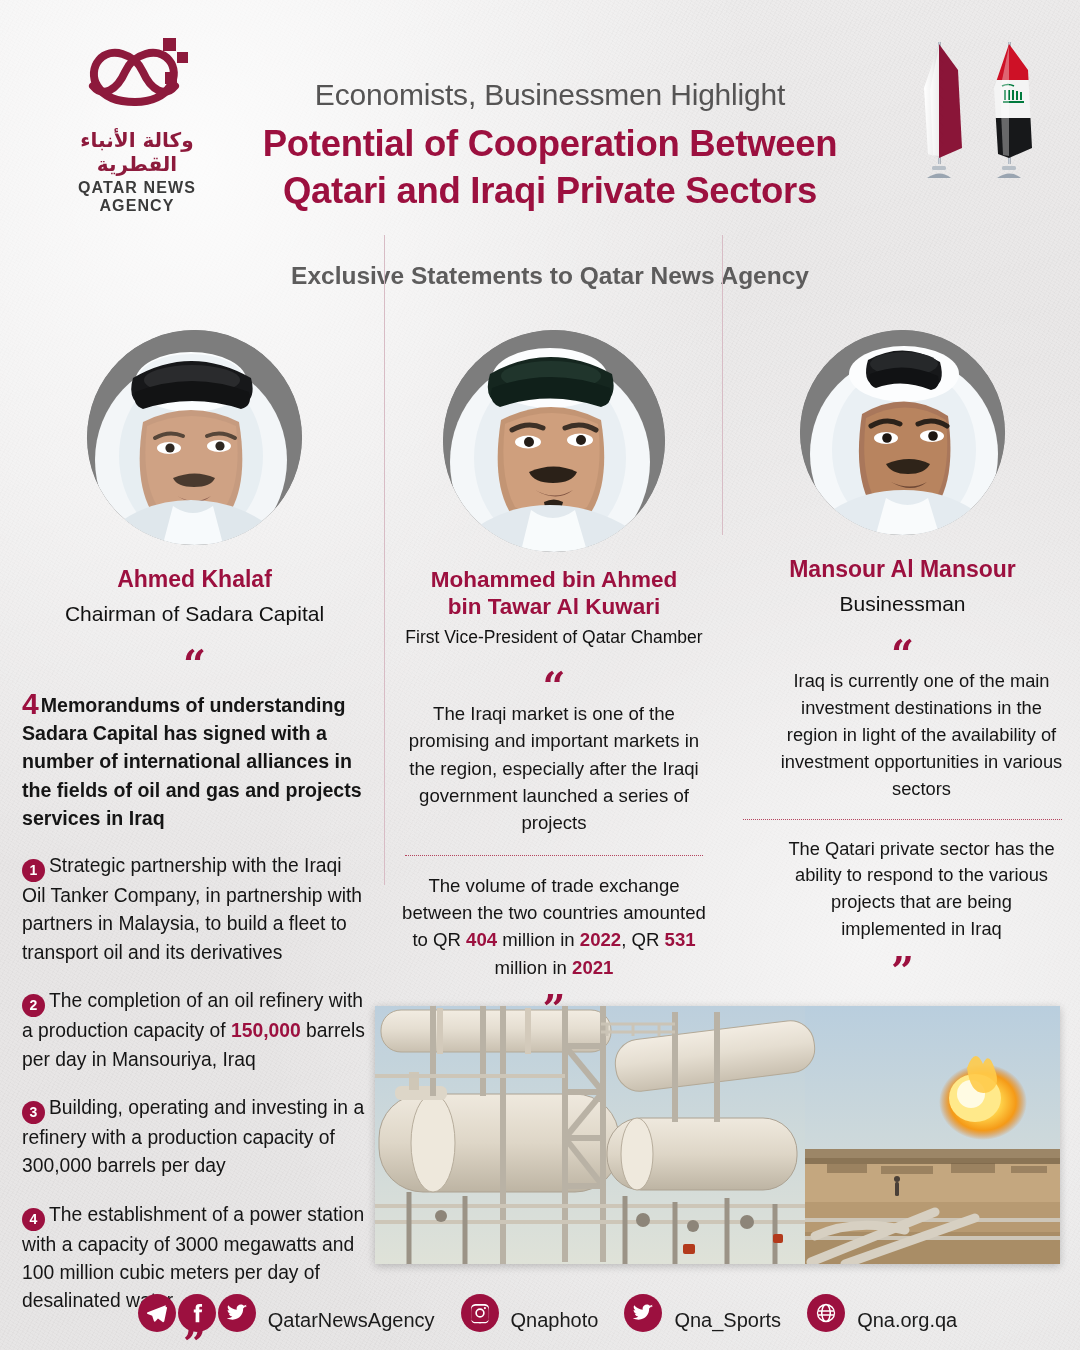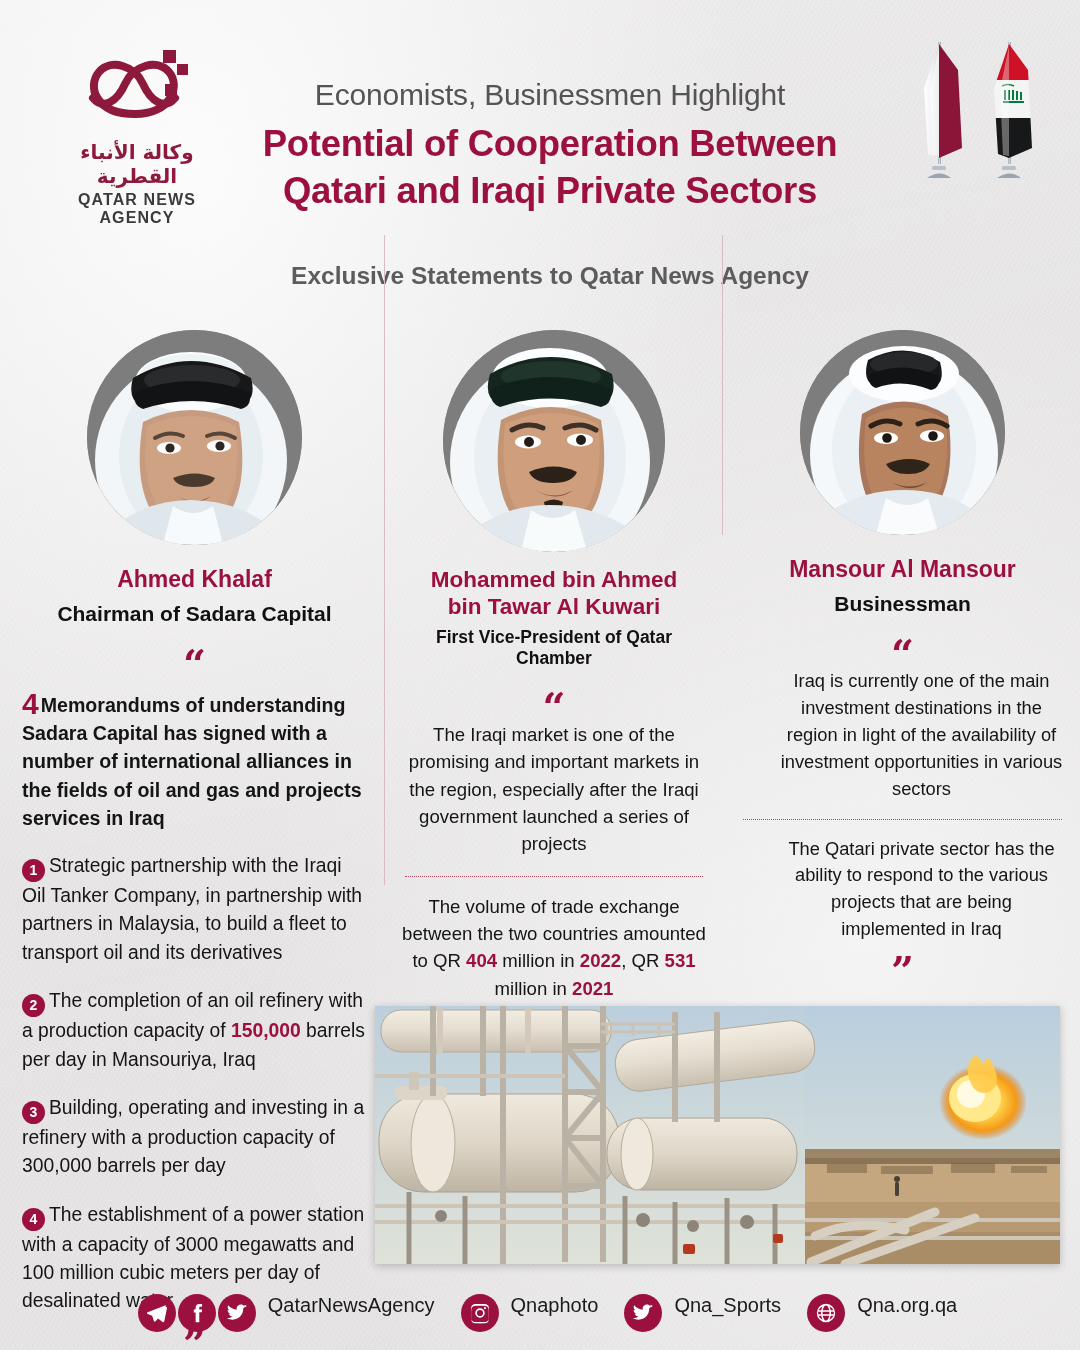--- a/index.html
+++ b/index.html
@@ -21,21 +21,21 @@
       radial-gradient(ellipse at 18% 12%, rgba(255,255,255,0.85) 0%, rgba(255,255,255,0) 45%),
       radial-gradient(ellipse at 80% 70%, rgba(255,255,255,0.6) 0%, rgba(255,255,255,0) 50%),
       repeating-linear-gradient(31deg, rgba(0,0,0,0.016) 0px, rgba(0,0,0,0.016) 1px, rgba(255,255,255,0.02) 1px, rgba(255,255,255,0.02) 3px),
       repeating-linear-gradient(117deg, rgba(0,0,0,0.015) 0px, rgba(0,0,0,0.015) 1px, rgba(255,255,255,0.02) 1px, rgba(255,255,255,0.02) 4px),
       linear-gradient(160deg, #efeeee 0%, #e8e6e6 50%, #e6e4e4 100%);
   }
 
   
   .logo-block {
     position: absolute;
-    left: 42px; top: 40px;
+    left: 42px; top: 28px;
     width: 190px;
     text-align: center;
   }
   .logo-mark { width: 120px; height: 96px; margin: 0 auto; display:block; }
   .logo-ar {
     font-family: "DejaVu Sans", sans-serif;
     font-size: 20px; font-weight: bold;
     color: #8d1a3c; letter-spacing: 0px;
     margin-top: 4px; direction: rtl;
   }
@@ -89,21 +89,21 @@
   .portrait.p3 { width: 205px; height: 205px; }
 
   .person-name {
     text-align: center; color: #9c103f;
     font-weight: bold; font-size: 23px;
     line-height: 1.22; margin-top: 20px;
   }
   .person-name.two-line { font-size: 22.5px; margin-top: 14px; }
   .person-role {
     text-align: center; color: #111;
-    font-weight: bold; font-size: 21px;
+    font-weight: normal; font-size: 21px;
     margin-top: 9px;
   }
   .person-role.small { font-size: 17.5px; margin-top: 6px; }
 
   .qmark {
     text-align: center; color: #9c103f;
     font-size: 40px; font-weight: bold;
     font-family: "DejaVu Serif", serif;
     line-height: 0.6; height: 26px;
   }
@@ -146,21 +146,21 @@
     width: 685px; height: 258px;
     overflow: hidden;
     box-shadow: 0 2px 8px rgba(0,0,0,0.22);
     background: #b9ae9d;
   }
 
   
   .footer {
     position: absolute;
     left: 15px; right: 0; bottom: 18px;
-    display: flex; align-items: flex-start; justify-content: center;
+    display: flex; align-items: flex-end; justify-content: center;
   }
   .sicon {
     width: 38px; height: 38px; border-radius: 50%;
     background: #9c103f; display: inline-flex;
     align-items: center; justify-content: center;
     margin-right: 2px;
   }
   .sicon svg { width: 22px; height: 22px; fill: #fff; }
   .shandle {
     font-size: 20px; color: #1b1b1b;

